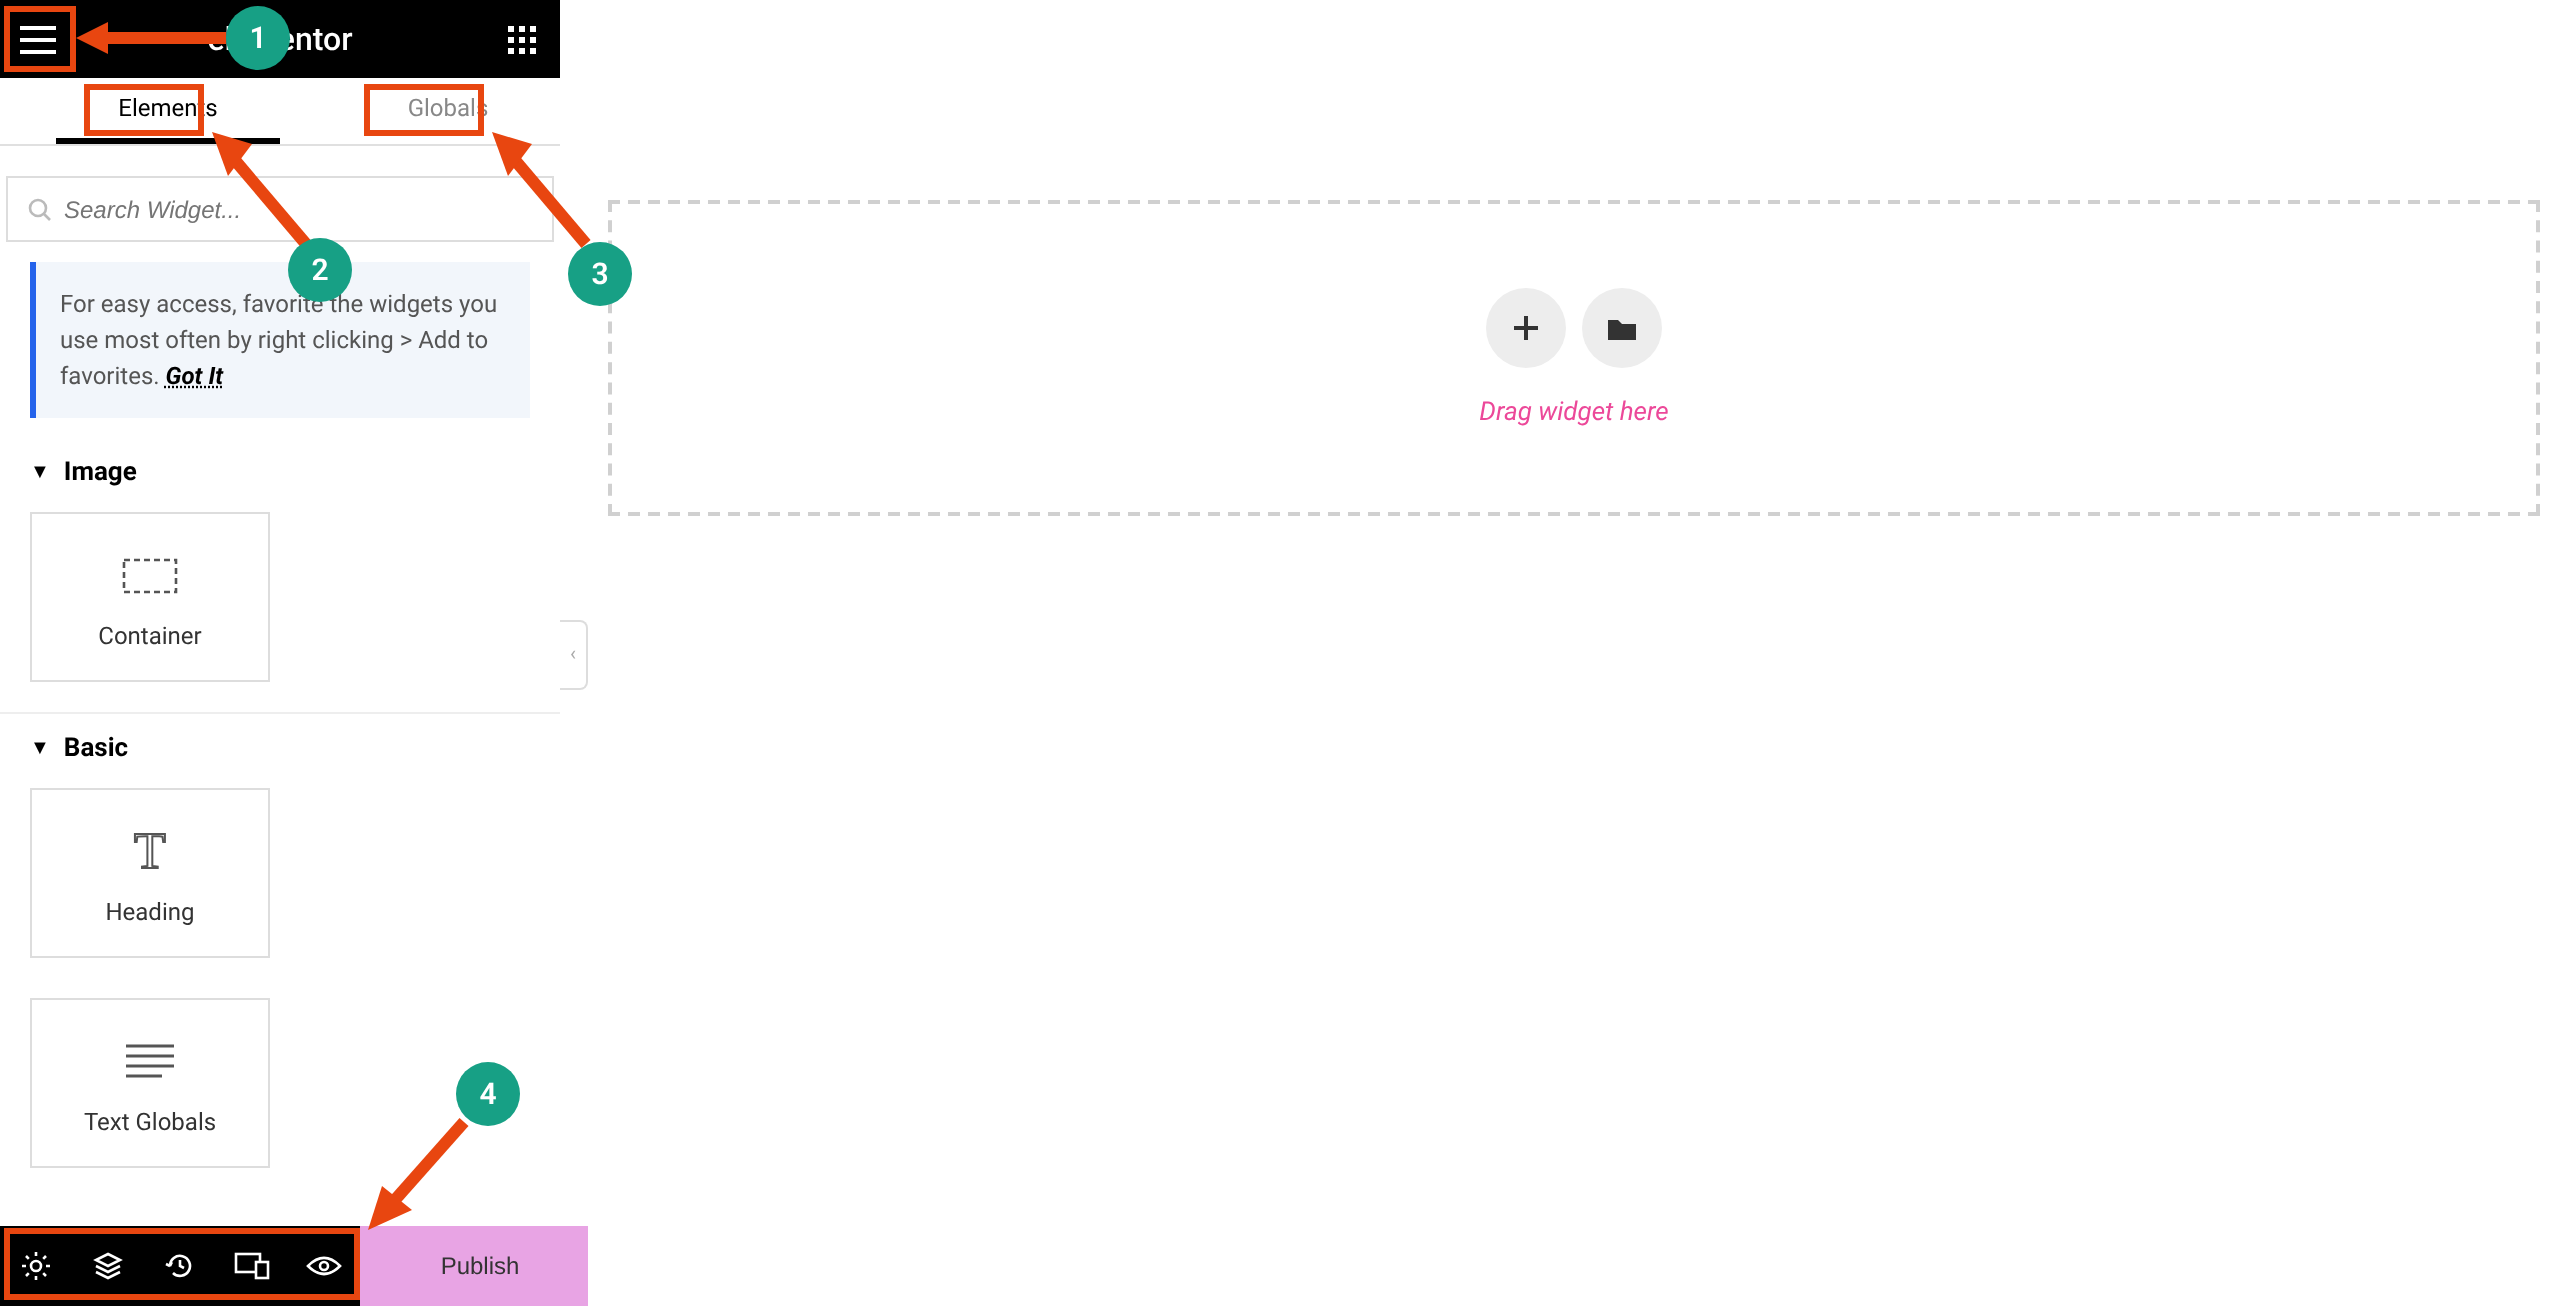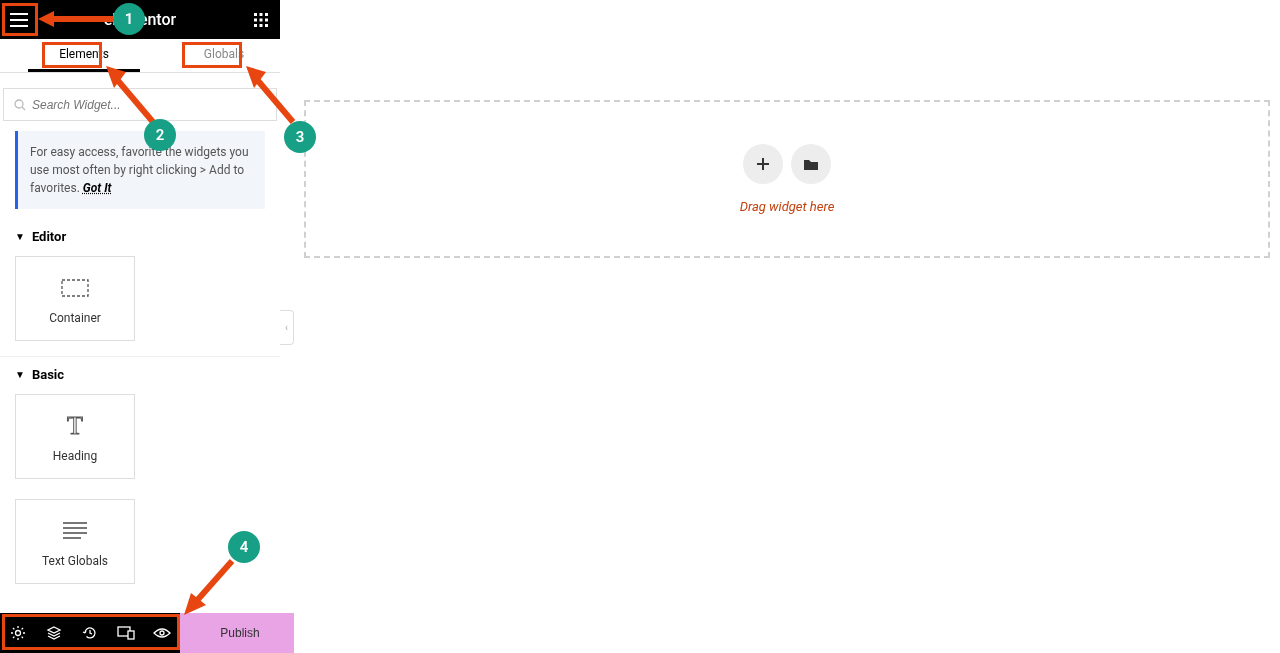--- a/index.html
+++ b/index.html
@@ -38,21 +38,21 @@
 .bb-icon-btn { width: 30px; height: 40px; display: flex; align-items: center; justify-content: center; color: #fff; cursor: pointer; }
 .publish-btn { flex: 1; background: #e8a4e4; color: #333; border: 0; font-size: 12px; cursor: pointer; }
 .publish-caret { width: 28px; background: #e8a4e4; border: 0; display: flex; align-items: center; justify-content: center; cursor: pointer; color: #333; }
 
 .collapse-handle { position: absolute; left: 280px; top: 310px; width: 14px; height: 35px; background: #fff; border: 1px solid #ddd; border-left: 0; display: flex; align-items: center; justify-content: center; cursor: pointer; font-size: 10px; color: #aaa; border-radius: 0 4px 4px 0; }
 
 .canvas { position: absolute; left: 294px; top: 0; right: 0; height: 653px; background: #fff; padding-top: 100px; }
 .drop-zone { margin: 0 10px; border: 2px dashed #d0d0d0; height: 158px; display: flex; flex-direction: column; align-items: center; justify-content: center; gap: 15px; }
 .drop-buttons { display: flex; gap: 8px; }
 .circ-btn { width: 40px; height: 40px; border-radius: 50%; background: #ededed; display: flex; align-items: center; justify-content: center; cursor: pointer; color: #333; }
-.drop-label { font-size: 13px; color: #c2410c; font-style: italic; }
+.drop-label { font-size: 13px; color: #ec4899; font-style: italic; }
 
 
 .ann-box { position: absolute; border: 3px solid #e84610; background: transparent; pointer-events: none; }
 .ann-badge { position: absolute; width: 32px; height: 32px; border-radius: 50%; background: #17a085; color: #fff; display: flex; align-items: center; justify-content: center; font-weight: 600; font-size: 15px; pointer-events: none; z-index: 20; }
 .ann-arrow { position: absolute; pointer-events: none; z-index: 19; }
 
 svg { display: block; }
 </style>
 </head>
 <body>
@@ -105,21 +105,21 @@
   </div>
 
   <div class="tip-box">
     <span>For easy access, favorite the widgets you use most often by right clicking &gt; Add to favorites.</span>
     <span class="tip-link">Got It</span>
   </div>
 
   <div class="section">
     <div class="section-head">
       <span class="caret">▼</span>
-      <span>Editor</span>
+      <span>Image</span>
     </div>
     <div class="widgets-grid">
       <div class="widget-card">
         <div class="widget-icon">
           <svg width="28" height="18" viewBox="0 0 28 18">
               <rect x="1" y="1" width="26" height="16" fill="none" stroke="#555" stroke-width="1.3" stroke-dasharray="3 2"></rect>
             </svg>
         </div>
         <div class="widget-label">Container</div>
       </div>

